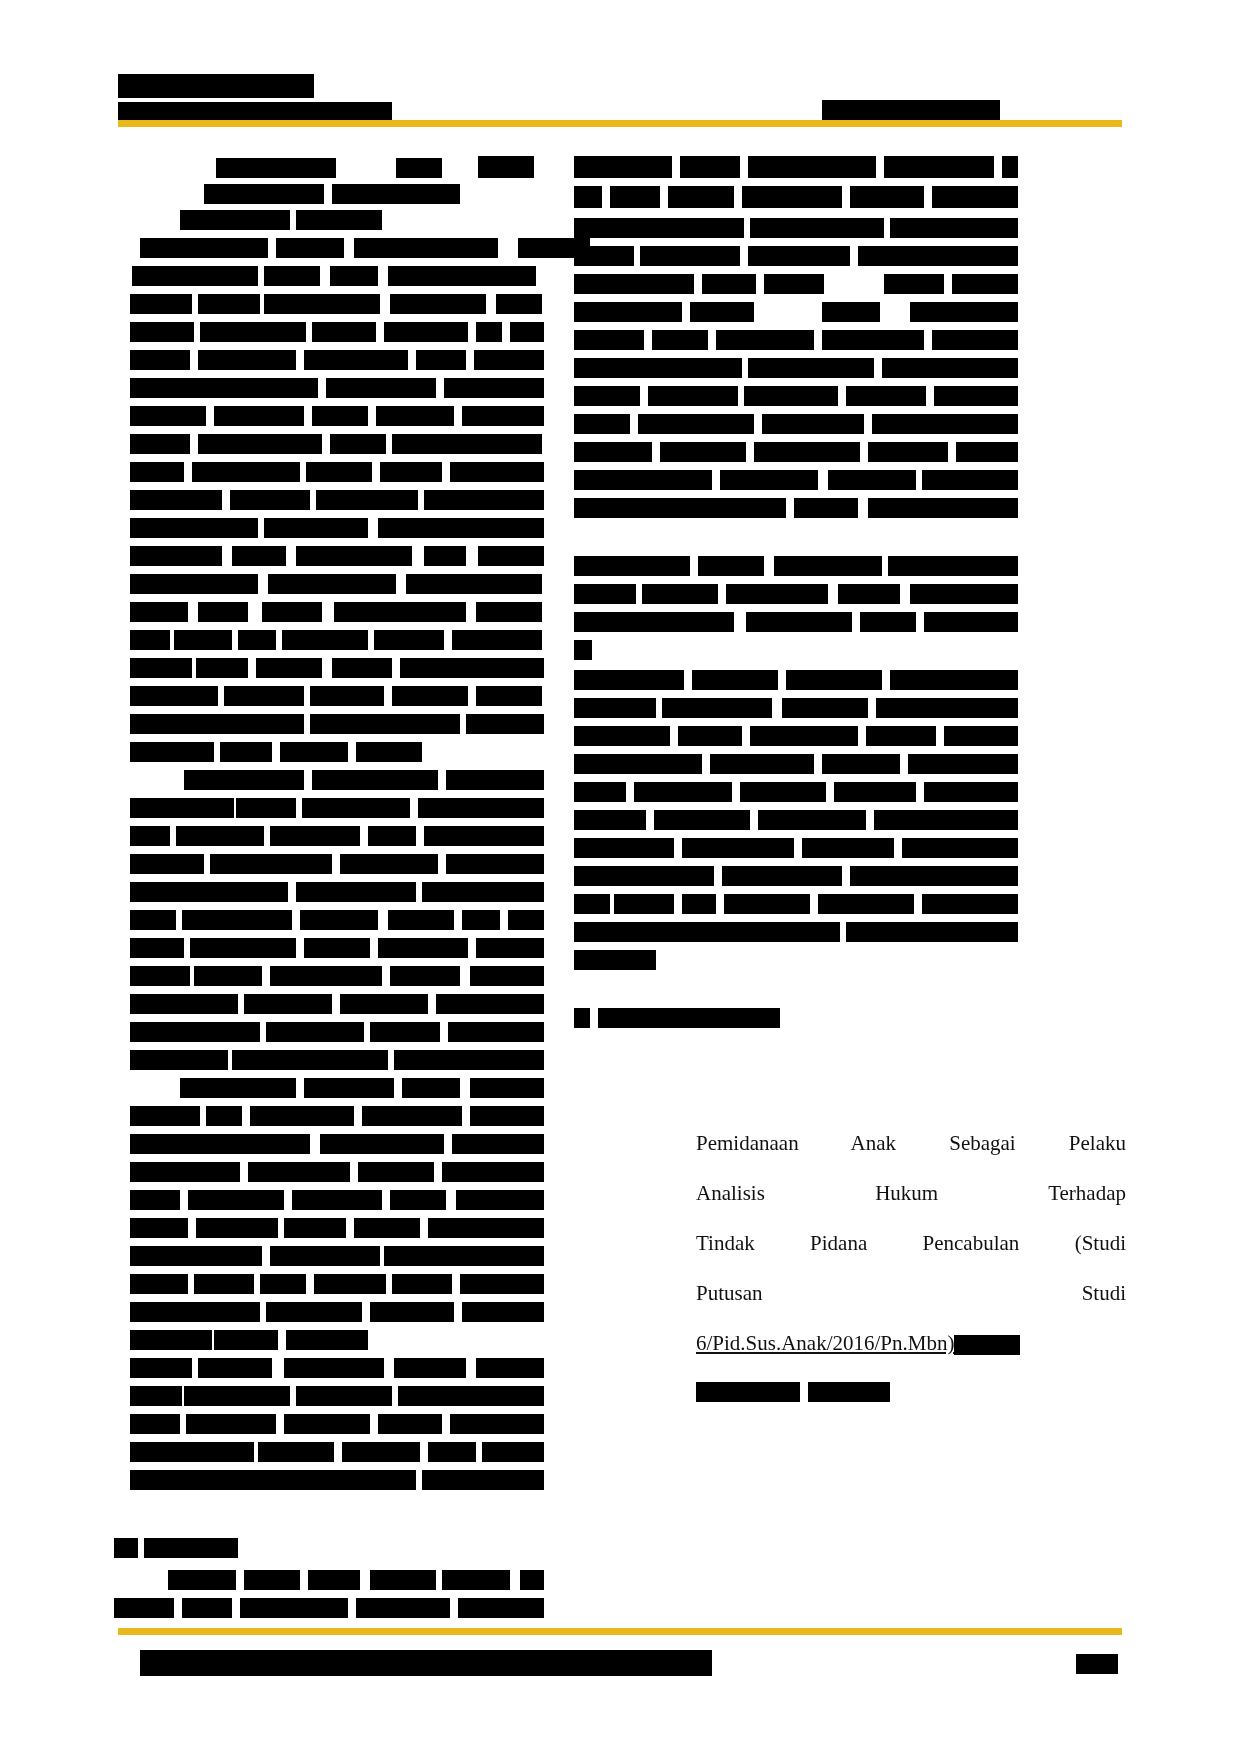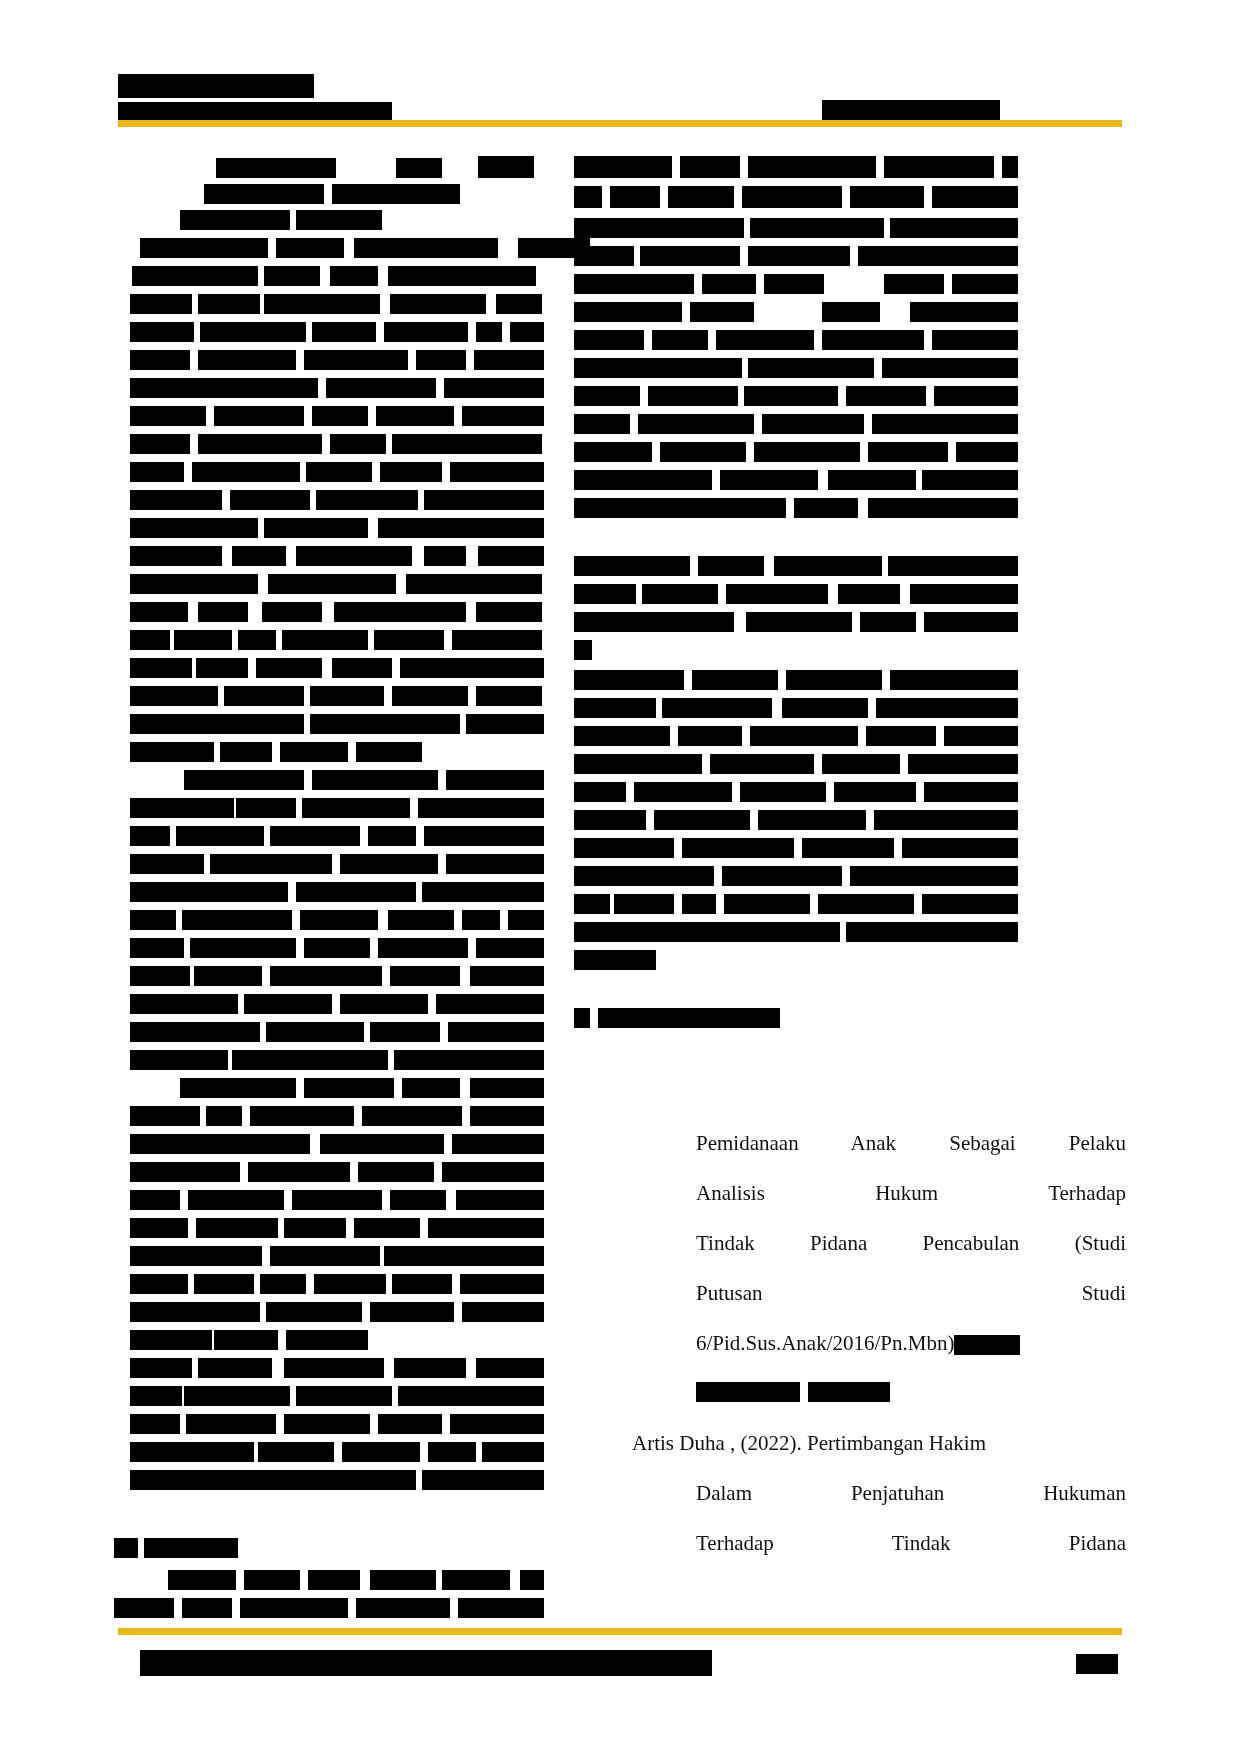--- a/index.html
+++ b/index.html
@@ -84,20 +84,21 @@
     display: block;
   }
   .ref-indent {
     display: block;
     padding-left: 64px;
     text-align: justify;
     text-align-last: justify;
   }
   .ref-indent.last {
     text-align-last: left;
+    text-decoration: underline;
   }
   .inline-rb {
     display: inline-block;
     background: #000000;
     vertical-align: middle;
   }
 </style>
 </head>
 <body>
 
@@ -531,24 +532,19 @@
       <span class="ref-indent last">
         <span>6/Pid.Sus.Anak/2016/Pn.Mbn)</span><span class="inline-rb" style="width:66px; height:20px;"></span>
       </span>
     </div>
 
     <div class="ref-entry" style="display:block; height:50px; position:relative;">
       <span class="inline-rb" style="position:absolute; left:64px; top:14px; width:104px; height:20px;"></span>
       <span class="inline-rb" style="position:absolute; left:176px; top:14px; width:82px; height:20px;"></span>
     </div>
 
-    <div class="ref-entry">
-      <span class="ref-first-line">Artis Duha , (2022). Pertimbangan Hakim</span>
-      <span class="ref-indent">Dalam Penjatuhan Hukuman</span>
-      <span class="ref-indent">Terhadap Tindak Pidana</span>
-    </div>
   </div>
 
   <div class="ftr-rule"></div>
   <div class="rb" style="left:140px; top:1650px; width:572px; height:26px;"></div>
   <div class="rb" style="left:1076px; top:1654px; width:42px; height:20px;"></div>
 
 </div>
 
 </body></html>

